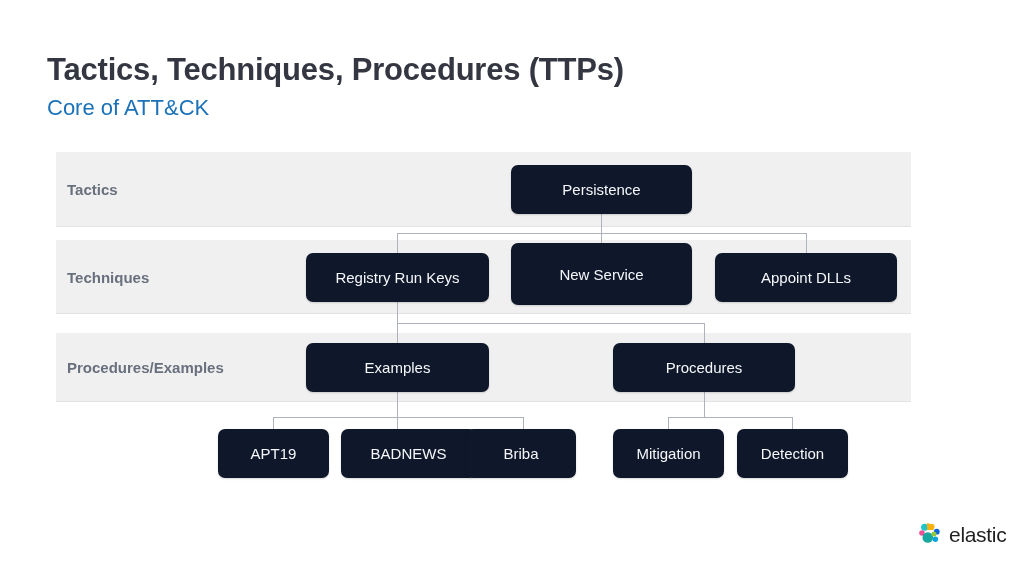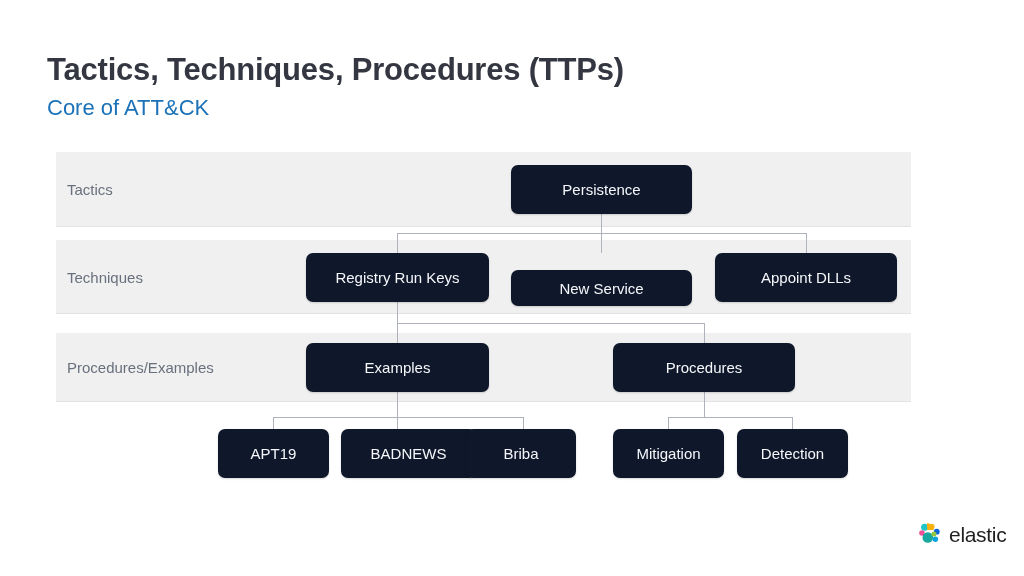--- a/index.html
+++ b/index.html
@@ -56,21 +56,21 @@
   #band-tactics    { top: 152px; height: 75px; }
   #band-techniques { top: 240px; height: 74px; }
   #band-procedures { top: 333px; height: 69px; }
 
   .band-label {
     position: absolute;
     left: 11px;
     top: 50%;
     transform: translateY(-50%);
     font-size: 15px;
-    font-weight: normal;
+    font-weight: bold;
     color: #69707d;
     white-space: nowrap;
   }
 
   
   .node {
     position: absolute;
     background: #0f172a;
     border-radius: 7px;
     color: #f5f7fa;
@@ -83,21 +83,21 @@
     text-align: center;
     line-height: 1;
     box-shadow: 0 1px 2px rgba(0,0,0,0.16);
   }
 
   
   #node-persistence      { left: 511px; top: 165px; width: 181px; height: 49px; }
 
   
   #node-registry-run-keys{ left: 306px; top: 253px; width: 183px; height: 49px; }
-  #node-new-service      { left: 511px; top: 270px; width: 181px; height: 36px; }
+  #node-new-service      { left: 511px; top: 243px; width: 181px; height: 62px; }
   #node-appoint-dlls     { left: 715px; top: 253px; width: 182px; height: 49px; }
 
   
   #node-examples         { left: 306px; top: 343px; width: 183px; height: 49px; }
   #node-procedures       { left: 613px; top: 343px; width: 182px; height: 49px; }
 
   
   #node-apt19            { left: 218px; top: 429px; width: 111px; height: 49px; }
   #node-badnews          { left: 341px; top: 429px; width: 135px; height: 49px; }
   #node-briba            { left: 466px; top: 429px; width: 110px; height: 49px; }

